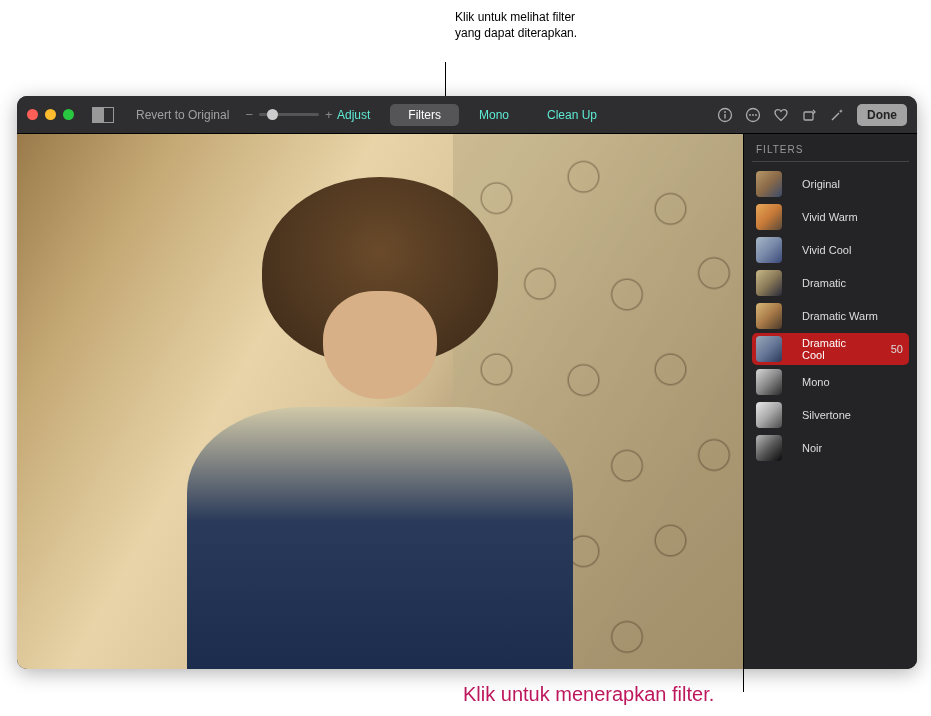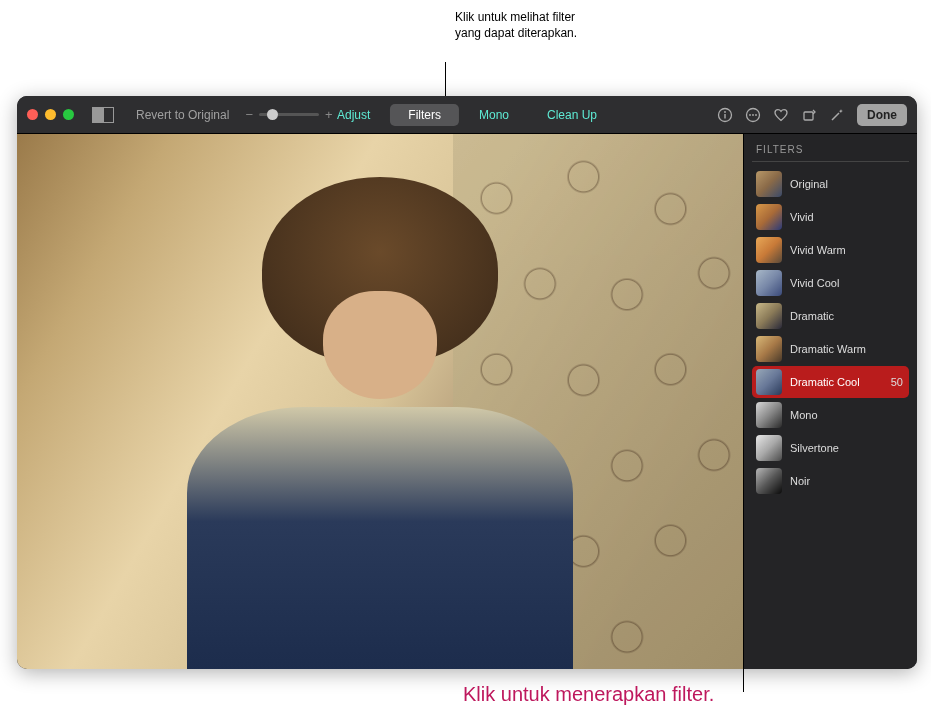--- a/index.html
+++ b/index.html
@@ -248,21 +248,21 @@
       letter-spacing: 1px;
       color: #999;
       margin-bottom: 6px;
       padding-left: 4px;
       border-bottom: 1px solid #444;
       padding-bottom: 6px;
     }
     .filter-item {
       display: flex;
       align-items: center;
-      gap: 8px;
+      gap: 20px;
       padding: 3px 4px;
       border-radius: 5px;
       cursor: pointer;
       margin-bottom: 1px;
     }
     .filter-item.selected {
       background: #b91c1c;
     }
     .filter-thumb {
       width: 26px;
@@ -382,24 +382,20 @@
     </div>
 
     <div class="filters-panel">
       <div class="panel-title">FILTERS</div>
       <div id="filter-list">
           <div class="filter-item">
             <div class="filter-thumb th-original"></div>
             <div class="filter-label">Original</div>
           </div>
           <div class="filter-item">
-            <div class="filter-thumb th-vivid"></div>
-            <div class="filter-label">Vivid</div>
-          </div>
-          <div class="filter-item">
             <div class="filter-thumb th-vividwarm"></div>
             <div class="filter-label">Vivid Warm</div>
           </div>
           <div class="filter-item">
             <div class="filter-thumb th-vividcool"></div>
             <div class="filter-label">Vivid Cool</div>
           </div>
           <div class="filter-item">
             <div class="filter-thumb th-dramatic"></div>
             <div class="filter-label">Dramatic</div>

